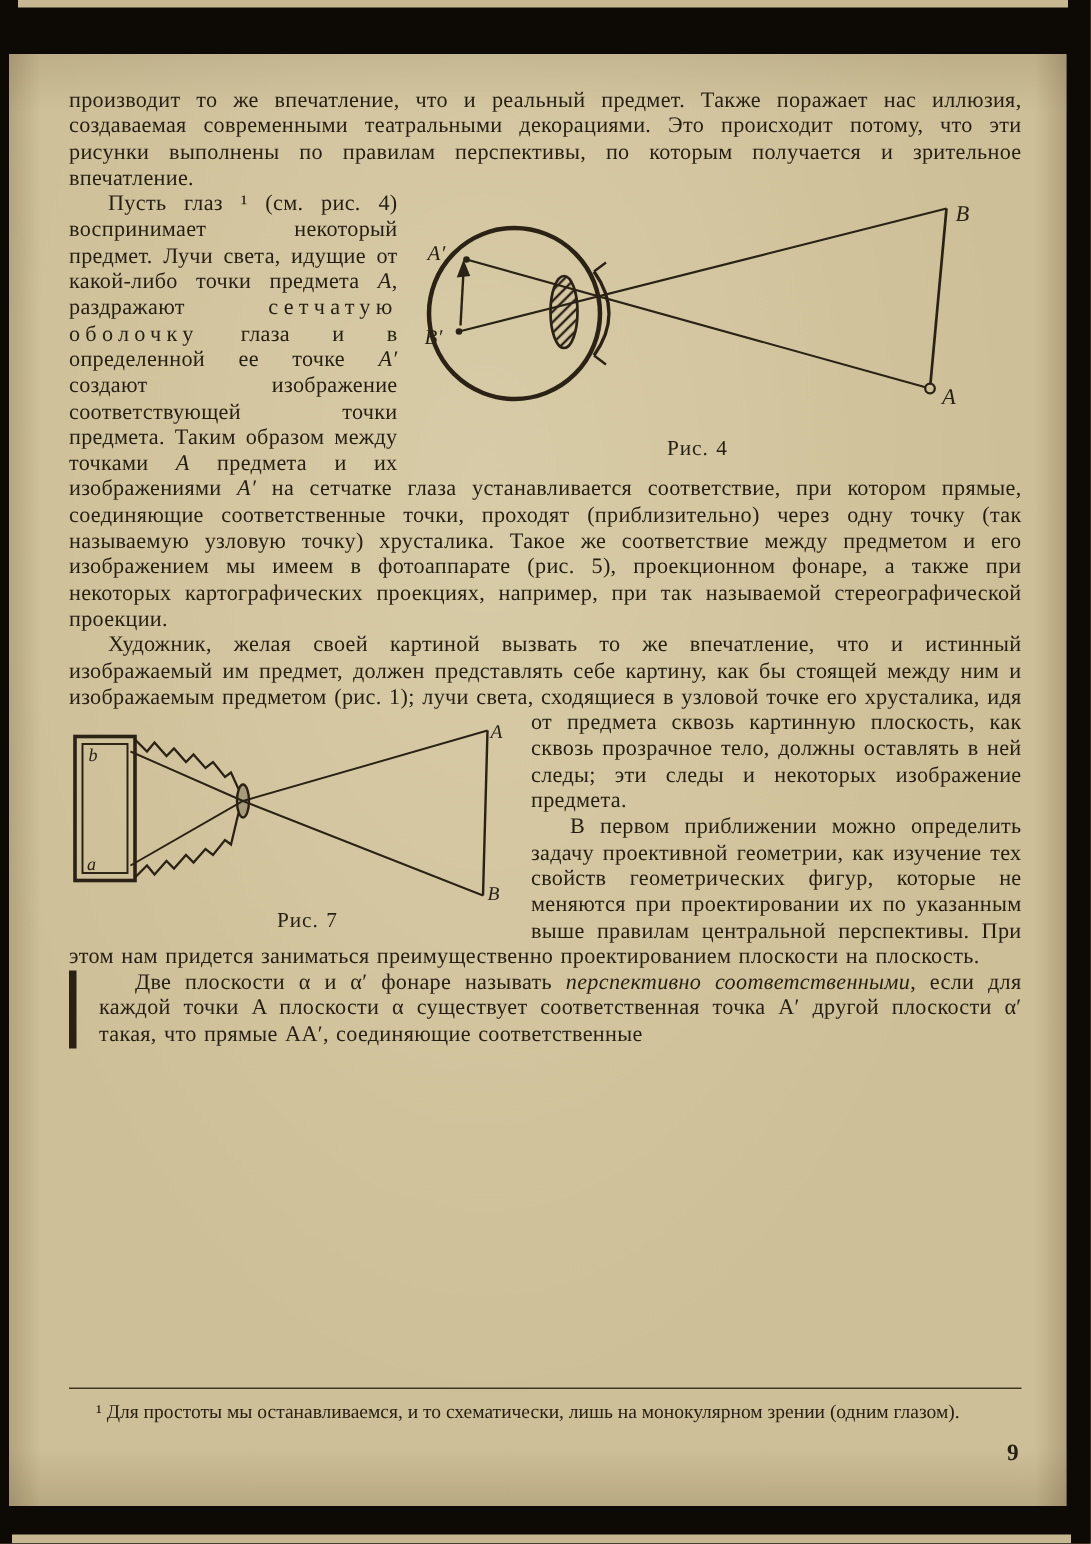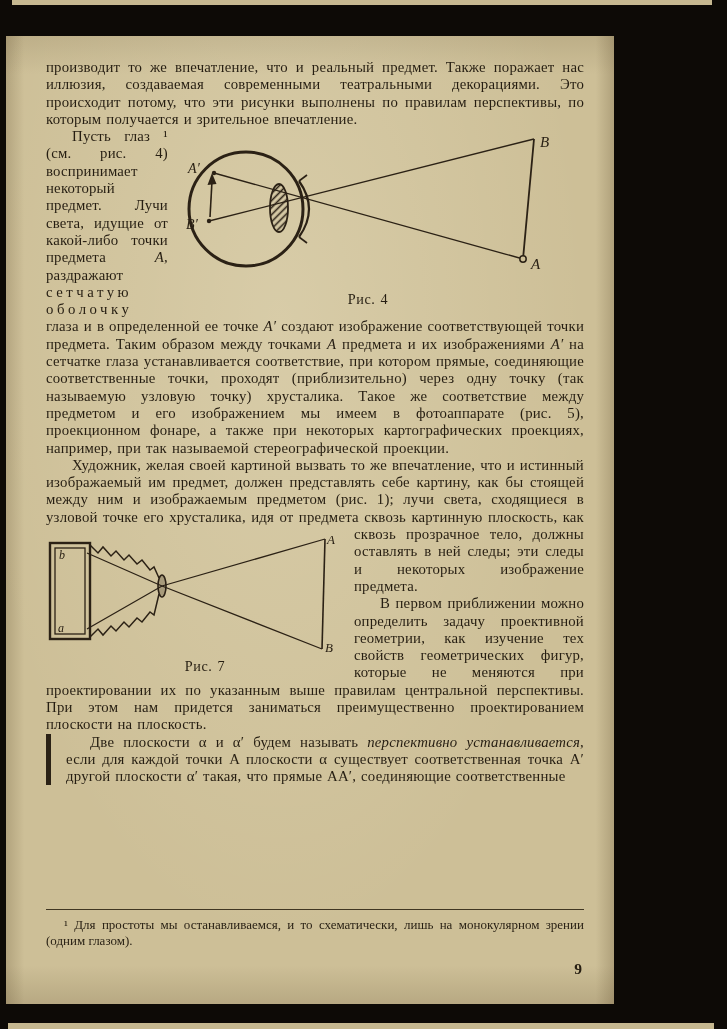--- a/index.html
+++ b/index.html
@@ -5,21 +5,21 @@
   html,body{margin:0;padding:0;background:#1a150d;}
   .scan{
     position:relative;width:727px;height:1029px;overflow:hidden;
     background:#0d0a06;
     font-family:"Liberation Serif","DejaVu Serif",serif;
   }
   .strip{position:absolute;background:#c6b890;}
   .strip-top{left:12px;top:0;width:700px;height:5px;}
   .strip-bottom{left:8px;top:1023px;width:706px;height:6px;}
   .paper{
-    position:absolute;left:6px;top:36px;width:608px;height:968px;
+    position:absolute;left:6px;top:36px;width:705px;height:968px;
     background:
       radial-gradient(ellipse at 45% 30%, rgba(255,250,228,0.22), rgba(0,0,0,0) 65%),
       linear-gradient(90deg, rgba(70,52,22,0.20), rgba(0,0,0,0) 3%, rgba(0,0,0,0) 97%, rgba(70,52,22,0.22)),
       linear-gradient(180deg, rgba(70,52,22,0.12), rgba(0,0,0,0) 4%, rgba(0,0,0,0) 96%, rgba(70,52,22,0.16)),
       #cdbf97;
     color:#261e12;
   }
   .content{
     position:absolute;left:40px;right:30px;top:0;bottom:112px;
     padding-top:23px;overflow:hidden;
@@ -122,21 +122,21 @@
             <text x="281" y="13" font-size="13">A</text>
             <text x="279" y="121" font-size="13">B</text>
             <text x="13" y="28" font-size="12">b</text>
             <text x="12" y="101" font-size="12">a</text>
           </svg>
             <span class="figcap">Рис. 7</span>
           </span><span>плоскость, как сквозь прозрачное тело, должны оставлять в ней следы; эти следы и некоторых изображение предмета.</span></p>
 
       <p class="para indent"><span>В первом приближении можно определить задачу проективной геометрии, как изучение тех свойств геометрических фигур, которые не меняются при проектировании их по указанным выше правилам центральной перспективы. При этом нам придется заниматься преимущественно проектированием плоскости на плоскость.</span></p>
 
-      <p class="para defpara"><span>Две плоскости α и α′ будем называть </span><span class="em-it">перспективно устанавливается</span><span>, если для каждой точки A плоскости α существует соответственная точка A′ другой плоскости α′ такая, что прямые AA′, соединяющие соответственные</span></p>
+      <p class="para defpara"><span>Две плоскости α и α′ фонаре называть </span><span class="em-it">перспективно соответственными</span><span>, если для каждой точки A плоскости α существует соответственная точка A′ другой плоскости α′ такая, что прямые AA′, соединяющие соответственные</span></p>
 
     </div>
 
     <div class="footnote">
       <div class="fnrule"></div>
       <div class="fntext">¹ Для простоты мы останавливаемся, и то схематически, лишь на монокулярном зрении (одним глазом).</div>
     </div>
 
     <div class="pageno">9</div>
   </div>

